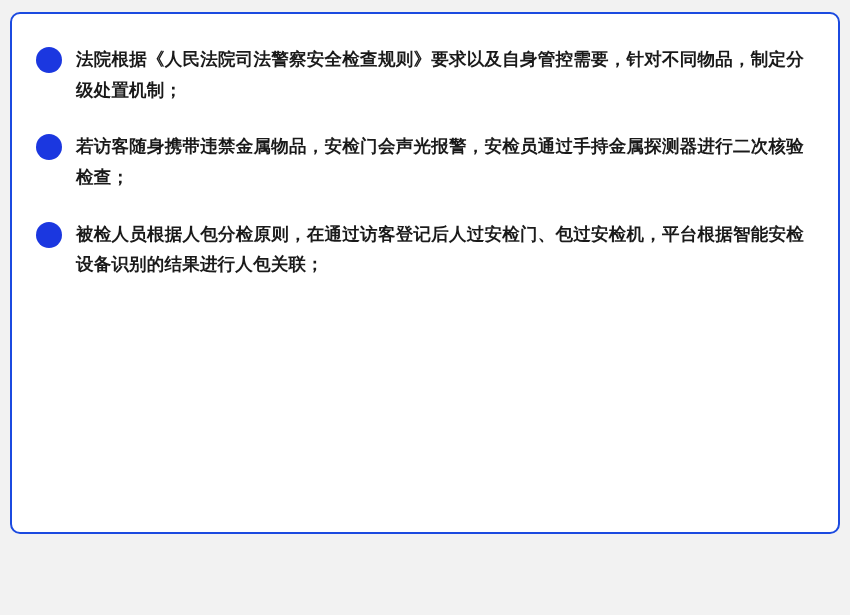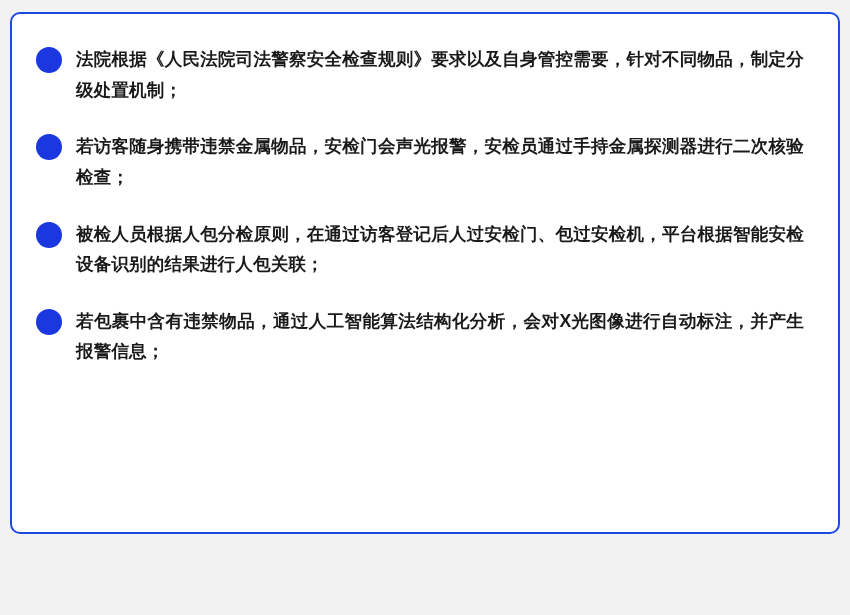--- a/index.html
+++ b/index.html
@@ -76,21 +76,17 @@
       <div class="item">
         <span class="bullet"></span>
         <div class="text">若访客随身携带违禁金属物品，安检门会声光报警，安检员通过手持金属探测器进行二次核验检查；</div>
       </div>
 
       <div class="item">
         <span class="bullet"></span>
         <div class="text">被检人员根据人包分检原则，在通过访客登记后人过安检门、包过安检机，平台根据智能安检设备识别的结果进行人包关联；</div>
       </div>
 
-      <div class="item">
-        <span class="bullet"></span>
-        <div class="text">若包裹中含有违禁物品，通过人工智能算法结构化分析，会对X光图像进行自动标注，并产生报警信息；</div>
-      </div>
 
 
     </div>
   </div>
 </div>
 
 </body></html>

